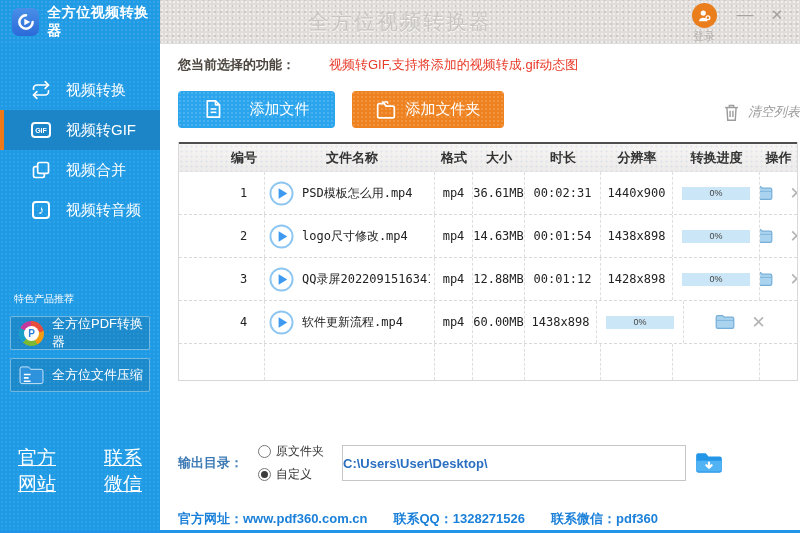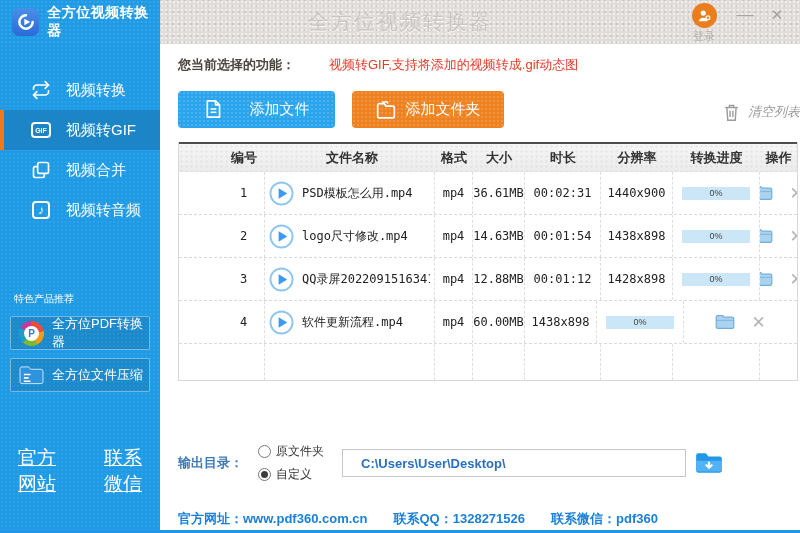--- a/index.html
+++ b/index.html
@@ -93,21 +93,21 @@
   .op-folder { cursor:pointer; display:flex; }
 
   
   .output-row { position:absolute; top:399px; left:6px; display:flex; align-items:center; }
   .out-label { color:#3d7ab5; font-size:13px; font-weight:bold; width:80px; }
   .radio-group { width:84px; display:flex; flex-direction:column; gap:6px; font-size:12px; color:#333; }
   .radio-line { display:flex; align-items:center; gap:5px; cursor:pointer; }
   .radio { width:13px; height:13px; border:1px solid #777; border-radius:50%; background:#fff; position:relative; }
   .radio.checked::after { content:""; position:absolute; left:2px; top:2px; width:7px; height:7px;
     border-radius:50%; background:#3c3c3c; }
-  .path-input { width:344px; height:28px; border:1px solid #c6c6c6; padding-left:18px;
+  .path-input { width:344px; height:36px; border:1px solid #c6c6c6; 
     color:#2a6fc0; font-weight:bold; font-size:13px; font-family:"Liberation Sans",sans-serif; outline:none; }
   .browse { margin-left:8px; cursor:pointer; display:flex; }
 
   
   .footer-row { position:absolute; top:466px; left:6px; display:flex; gap:26px;
     color:#1b80d9; font-size:13px; font-weight:bold; }
   .start-btn { position:absolute; right:3px; top:445px; width:164px; height:35px; border:none;
     border-radius:4px; background:linear-gradient(#38bb38,#28a22b); color:#fff; font-size:17px;
     display:flex; align-items:center; justify-content:center; gap:10px; cursor:pointer;
     font-family:"Liberation Sans",sans-serif; }

